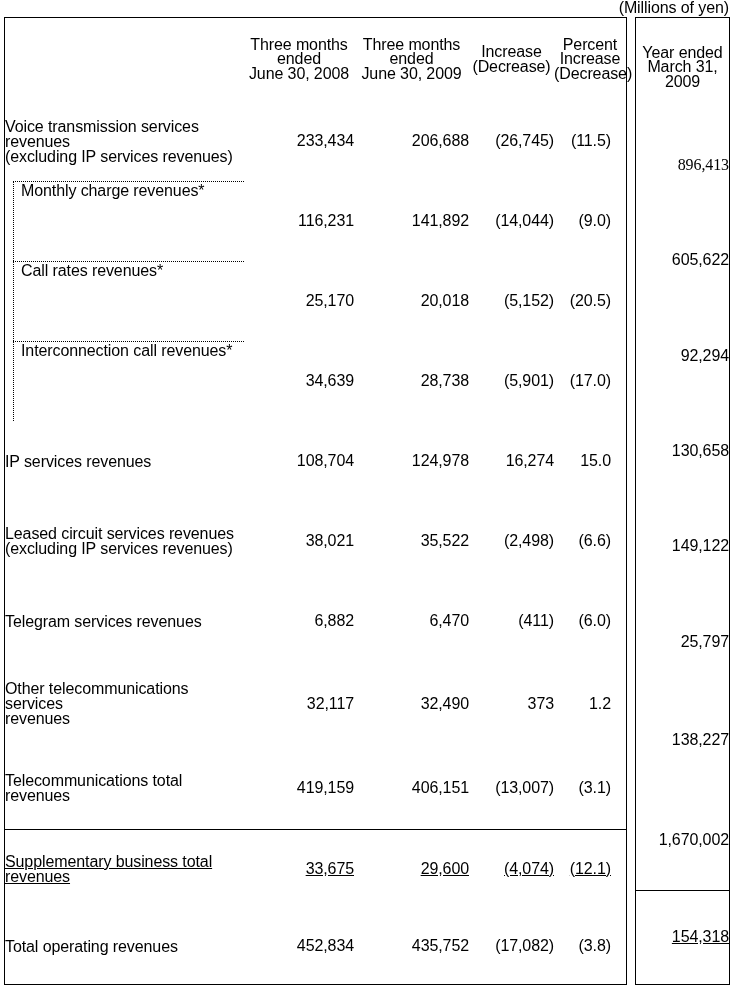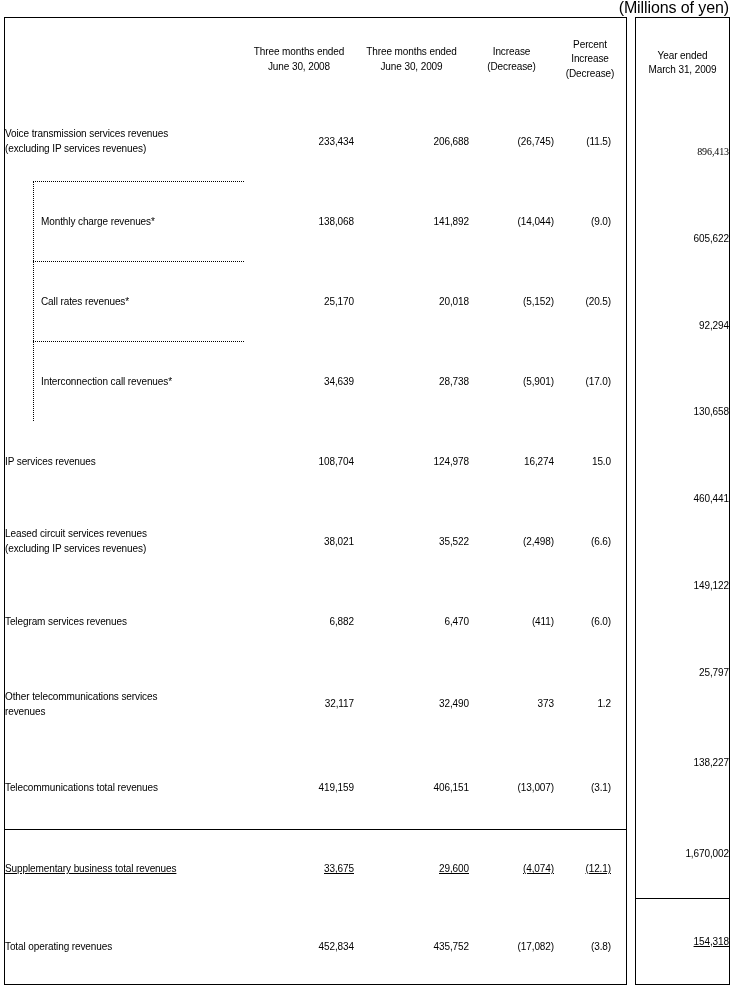--- a/index.html
+++ b/index.html
@@ -57,21 +57,21 @@
     height: 968px;
     box-sizing: border-box;
     border: 1px solid #000;
   }
 
   table.grid {
     border-collapse: collapse;
     table-layout: fixed;
     width: 100%;
     height: 100%;
-    font-size: 10px;
+    font-size: 16px;
   }
   table.grid td {
     border: 0;
     padding: 0;
     vertical-align: middle;
     letter-spacing: -0.1px;
   }
 
   
   col.c-label  { width: 239px; }
@@ -109,25 +109,25 @@
 
   
   .sub-wrap {
     position: relative;
     height: 100%;
     box-sizing: border-box;
   }
   .sub-label {
     box-sizing: border-box;
     height: 100%;
-    margin-left: 28px;
+    margin-left: 8px;
     border-left: 1px dotted #000;
     padding-left: 7px;
     display: flex;
-    align-items: center;
+    align-items: flex-start;
   }
   .dot-top    { border-top: 1px dotted #000; }
   .sub-cell-dot-top { border-top: 1px dotted #000; }
 
   
   .col2009 {
     border-left: 2px solid #000;
     border-right: 2px solid #000;
   }
   .lastrow2009 { border-bottom: 2px solid #000; }
@@ -184,21 +184,21 @@
         </tr>
 
         <tr style="height:80px;">
           <td style="padding:0;">
             <div class="sub-wrap">
               <div class="sub-label dot-top">
                 <span>Monthly charge revenues*</span>
               </div>
             </div>
           </td>
-          <td class="cell-num v-thin sub-cell-dot-top">138,068</td>
+          <td class="cell-num v-thin sub-cell-dot-top">116,231</td>
           <td class="cell-num col2009 sub-cell-dot-top">141,892</td>
           <td class="cell-num sub-cell-dot-top">(14,044)</td>
           <td class="cell-num pct v-thin sub-cell-dot-top">(9.0)</td>
         </tr>
 
         <tr style="height:80px;">
           <td style="padding:0;">
             <div class="sub-wrap">
               <div class="sub-label dot-top">
                 <span>Call rates revenues*</span>
@@ -319,23 +319,20 @@
         <tr style="height:80px;">
           <td class="cell-num sub-cell-dot-top">605,622</td>
         </tr>
         <tr style="height:80px;">
           <td class="cell-num sub-cell-dot-top">92,294</td>
         </tr>
         <tr style="height:80px;">
           <td class="cell-num sub-cell-dot-top">130,658</td>
         </tr>
         <tr style="height:80px;">
-          <td class="cell-num h-top-thin">460,441</td>
-        </tr>
-        <tr style="height:80px;">
           <td class="cell-num h-top-thin">149,122</td>
         </tr>
         <tr style="height:80px;">
           <td class="cell-num h-top-thin">25,797</td>
         </tr>
         <tr style="height:85px;">
           <td class="cell-num h-top-thin">138,227</td>
         </tr>
         <tr style="height:83px;">
           <td class="cell-num h-top-thin">1,670,002</td>

